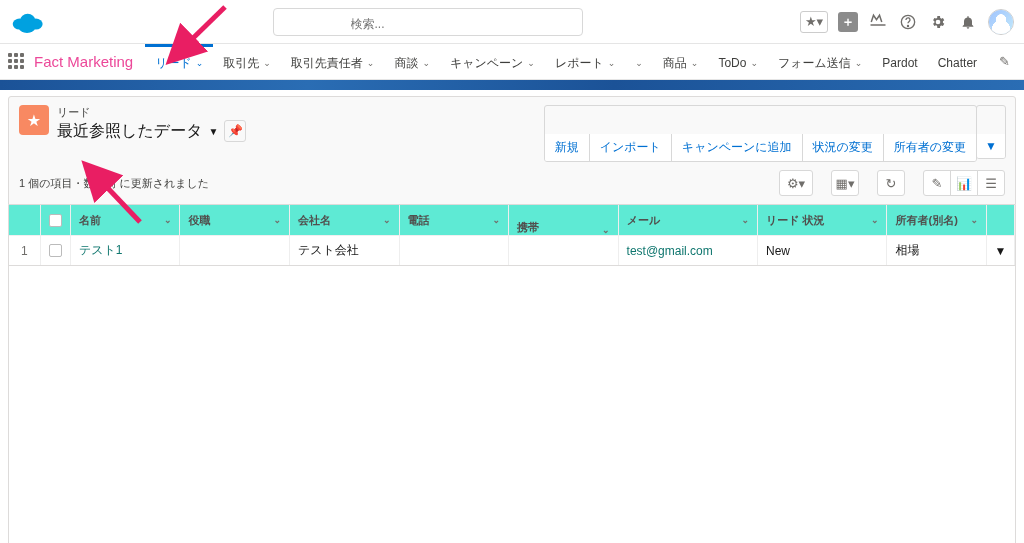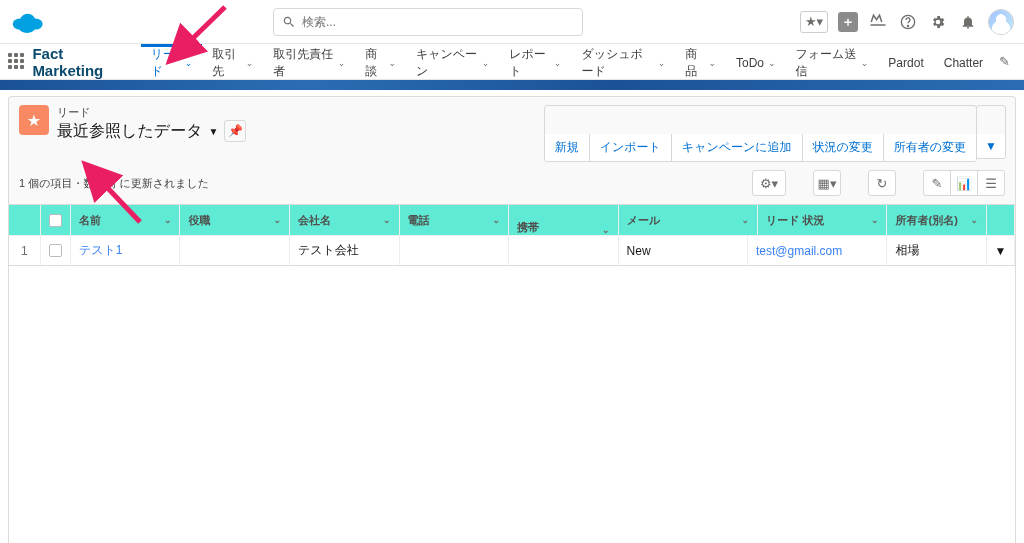--- a/index.html
+++ b/index.html
@@ -2,35 +2,35 @@
 <html><head>
 <meta charset="utf-8">
 <style>
   * { box-sizing: border-box; margin: 0; padding: 0; }
   body { font-family: -apple-system, "Segoe UI", Arial, sans-serif; font-size: 13px; background: #fff; color: #181818; width: 1024px; }
   
   .sf-header { height: 44px; display:flex; align-items:center; padding:0 10px; border-bottom:1px solid #e5e5e5; }
   .logo-cloud { width:34px; height:24px; margin-right:12px; display:flex; align-items:center; }
   .logo-cloud svg { width:34px; height:24px; }
   .search-wrap { flex:1; display:flex; justify-content:center; }
-  .search-box { width:310px; height:28px; border:1px solid #d8d8d8; border-radius:4px; display:flex; align-items:center; padding:8px 8px; color:#706e6b; }
+  .search-box { width:310px; height:28px; border:1px solid #d8d8d8; border-radius:4px; display:flex; align-items:center; padding:8px 8px; color:#706e6b;flex-direction:column; }
   .search-box svg { width:14px; height:14px; margin-right:6px; fill:#706e6b; }
   .search-box input { border:none; outline:none; font-size:12px; flex:1; color:#181818; background:transparent; }
   .hdr-icons { display:flex; align-items:center; gap:10px; color:#706e6b; }
   .hdr-icon { width:20px; height:20px; display:flex; align-items:center; justify-content:center; cursor:pointer; }
   .hdr-icon.star-box { width:28px; border:1px solid #ccc; border-radius:3px; height:22px; }
   .hdr-icon.plus-box { width:20px; height:20px; background:#8b8b8b; border-radius:3px; color:#fff; font-weight:bold; }
   .avatar { width:26px; height:26px; border-radius:50%; background:linear-gradient(135deg,#a1c4fd,#c2e9fb); border:1px solid #ccc; overflow:hidden; display:flex; align-items:center; justify-content:center;}
   .avatar-inner { width:100%; height:100%; background: radial-gradient(circle at 50% 40%, #fff 28%, transparent 29%), radial-gradient(circle at 50% 80%, #fff 40%, transparent 41%), linear-gradient(135deg,#a1c4fd,#c2e9fb); }
   
   .nav-bar { height:36px; display:flex; align-items:center; padding:0 8px; border-bottom:1px solid #e5e5e5; position:relative; }
   .app-launcher { display:flex; align-items:center; gap:8px; margin-right:12px; }
   .waffle { width:18px; height:18px; display:grid; grid-template-columns:repeat(3,4px); grid-template-rows:repeat(3,4px); gap:2px; }
   .waffle span { background:#706e6b; border-radius:1px; }
-  .app-name { font-weight:700; font-size:15px; color:#0c4a6e; }
+  .app-name { font-weight:400; font-size:15px; color:#ec4899; }
   .nav-tabs { display:flex; align-items:center; height:100%; }
   .nav-tab { display:flex; align-items:center; padding:0 10px; height:100%; cursor:pointer; font-size:12px; color:#3e3e3c; gap:4px; border-top:3px solid transparent;}
   .nav-tab.active { border-top-color:#0070d2; color:#0070d2;}
   .chev-d { font-size:9px; color:#706e6b; }
   .nav-tab.active .chev-d { color:#0070d2; }
   .nav-edit { margin-left:auto; color:#706e6b; cursor:pointer; padding:0 6px;}
   
   .band { height:10px; background:linear-gradient(90deg,#1b5297,#2a6db4 30%,#1b5297 60%,#2a6db4); border-bottom-left-radius:0; }
   
   .list-area { margin:6px 8px 0 8px; background:#f9f9f9; border:1px solid #dddbda; border-radius:3px 3px 0 0; }
@@ -40,21 +40,21 @@
   .object-label { font-size:11px; color:#3e3e3c; }
   .view-row { display:flex; align-items:center; gap:6px; }
   .view-name { font-size:16px; font-weight:400; }
   .view-dd { font-size:10px; }
   .pin { width:22px; height:22px; border:1px solid #d8d8d8; border-radius:3px; display:flex; align-items:center; justify-content:center; font-size:12px; color:#0070d2;}
   .actions-row { margin-left:auto; display:flex; align-items:flex-start; gap:0; }
   .btn-group { display:flex; border:1px solid #d8d8d8; border-radius:3px; overflow:hidden; margin-right:-1px;}
   .btn-group .btn { padding:5px 10px; font-size:12px; color:#0070d2; background:#fff; border-right:1px solid #d8d8d8; cursor:pointer;margin-top:28px;}
   .btn-group .btn:last-child{ border-right:none;}
   .btn-group.caret .btn { color:#0070d2; padding:5px 8px;}
-  .list-sub { display:flex; align-items:center; padding:4px 10px 8px 10px; gap:28px;}
+  .list-sub { display:flex; align-items:center; padding:4px 10px 8px 10px; gap:19px;}
   .status-text { font-size:11px; color:#3e3e3c; flex:1;}
   .list-search { width:200px; height:26px; border:1px solid #d8d8d8; border-radius:3px; display:flex; align-items:center; padding:0 6px; background:#fff;}
   .list-search svg { width:12px; height:12px; fill:#706e6b; margin-right:4px;}
   .list-search input { border:none; outline:none; font-size:11px; flex:1; background:transparent;}
   .icon-btn-group { display:flex; }
   .icon-btn { width:28px; height:26px; border:1px solid #d8d8d8; background:#fff; display:flex; align-items:center; justify-content:center; cursor:pointer; color:#706e6b; margin-left:-1px;}
   .icon-btn:first-child{border-top-left-radius:3px; border-bottom-left-radius:3px;}
   .icon-btn:last-child{border-top-right-radius:3px; border-bottom-right-radius:3px;}
   .icon-btn.gear { width:34px; }
   
@@ -70,21 +70,21 @@
   .col-role { width:110px;}
   .col-company { width:110px;text-align:center;}
   .col-phone { width:110px;}
   .col-mobile { width:110px;align-items:flex-end;}
   .col-email { width:140px;}
   .col-status { width:130px;}
   .col-owner { width:100px;}
   .col-act { width:28px; justify-content:center;}
   .trow { height:30px; font-size:12px; }
   .trow .td { border-top:1px solid #f0f0f0;}
-  .link { color:#3b82f6; cursor:pointer;text-align:right;}
+  .link { color:#0f766e; cursor:pointer;text-align:right;}
   .chk { width:13px; height:13px; border:1px solid #bbb; border-radius:2px; background:#fff;}
   
   .arrow { position:absolute; pointer-events:none; }
   .arrow svg { overflow:visible; }
   .arrow1 { left:175px; top:2px; }
   .arrow2 { left:90px; top:172px; }
   
   .empty { flex:1; background:#fff; margin:0 8px 8px 8px; border:1px solid #dddbda; border-top:none; height:340px;}
   .container { position:relative; }
 </style>
@@ -177,21 +177,20 @@
         </div>
         <div class="nav-tab">
           <span>キャンペーン</span>
           <span class="chev-d">⌄</span>
         </div>
         <div class="nav-tab">
           <span>レポート</span>
           <span class="chev-d">⌄</span>
         </div>
         <div class="nav-tab">
-          <span>ダッシュボード</span>
           <span class="chev-d">⌄</span>
         </div>
         <div class="nav-tab">
           <span>商品</span>
           <span class="chev-d">⌄</span>
         </div>
         <div class="nav-tab">
           <span>ToDo</span>
           <span class="chev-d">⌄</span>
         </div>
@@ -300,24 +299,24 @@
           <div class="td col-chk">
             <div class="chk"></div>
           </div>
           <div class="td col-name">
             <span class="link">テスト1</span>
           </div>
           <div class="td col-role"></div>
           <div class="td col-company">テスト会社</div>
           <div class="td col-phone"></div>
           <div class="td col-mobile"></div>
-          <div class="td col-status">New</div>
           <div class="td col-email">
             <span class="link">test@gmail.com</span>
           </div>
+          <div class="td col-status">New</div>
           <div class="td col-owner">相場</div>
           <div class="td col-act">▼</div>
         </div>
       </div>
 </div>
 <div class="empty"></div>
 
 <div class="arrow arrow1">
   <svg width="60" height="60">
         <defs>

